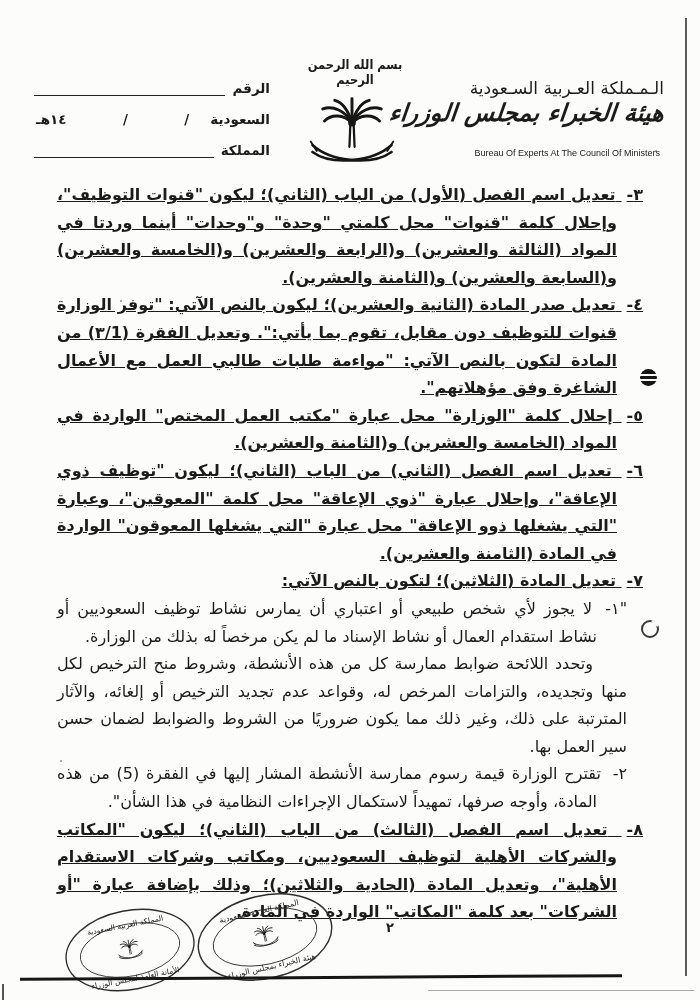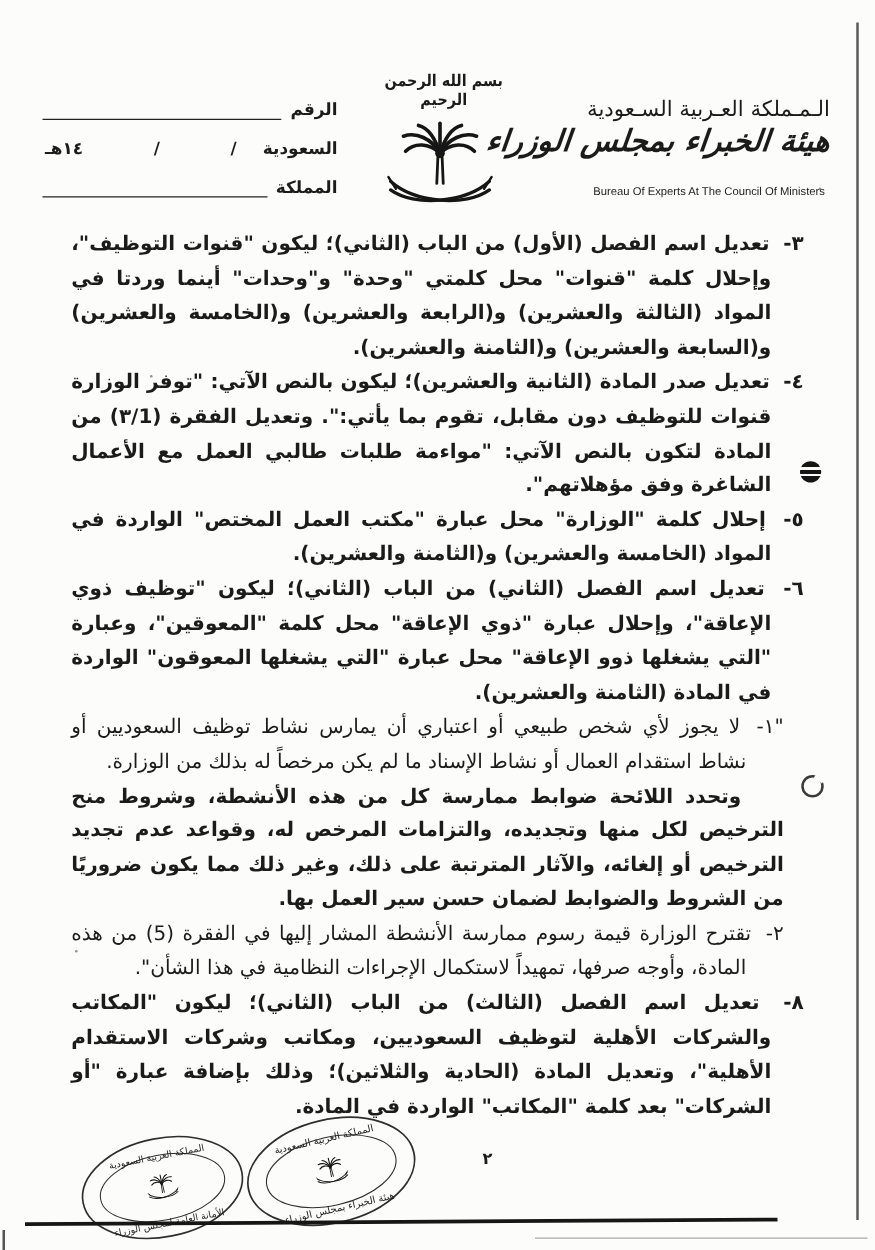--- a/index.html
+++ b/index.html
@@ -28,24 +28,24 @@
   .emblem{position:absolute;left:295px;top:90px;width:114px;height:86px;}
   
   .form-block{position:absolute;left:34px;top:74px;width:236px;direction:rtl;font-size:13.5px;font-weight:700;}
   .form-row{display:flex;align-items:flex-end;height:22px;margin-bottom:9px;gap:7px;}
   .flabel{white-space:nowrap;}
   .fline{flex:1;border-bottom:1.6px solid #222;height:15px;}
   .fdate{flex:1;display:flex;justify-content:space-between;align-items:flex-end;padding:0 14px 0 2px;font-weight:700;}
   
   .body-text{position:absolute;top:181px;right:57px;width:586px;direction:rtl;text-align:justify;
     font-size:16px;line-height:27.6px;font-weight:700;}
-  .item{padding-right:26px;text-indent:-26px;}
+  .item{padding-right:26px;text-indent:-26px;text-decoration:underline;}
   .num{margin-left:5px;}
   .subitem{margin-right:16px;padding-right:30px;text-indent:-30px;font-weight:400;}
-  .subpara{margin-right:16px;text-indent:34px;font-weight:700;}
+  .subpara{margin-right:16px;text-indent:34px;font-weight:400;}
   
   .page-num{position:absolute;left:386px;top:920px;font-size:13px;font-weight:700;}
   .stamp{position:absolute;}
   .stamp svg{width:100%;height:100%;}
   .stamp-bureau{left:190px;top:893px;width:150px;height:88px;transform:rotate(-13deg);}
   .stamp-secretariat{left:62px;top:908px;width:136px;height:84px;transform:rotate(-11deg);}
   .stamp ellipse{fill:none;stroke:#2e2e2e;}
   .stamp text{fill:#222;font-family:"DejaVu Sans",sans-serif;}
   .hidden-defs{position:absolute;width:0;height:0;}
 </style>
@@ -124,20 +124,24 @@
       <span>تعديل صدر المادة (الثانية والعشرين)؛ ليكون بالنص الآتي: "توفر الوزارة قنوات للتوظيف دون مقابل، تقوم بما يأتي:". وتعديل الفقرة (٣/1) من المادة لتكون بالنص الآتي: "مواءمة طلبات طالبي العمل مع الأعمال الشاغرة وفق مؤهلاتهم".</span>
     </div>
     <div class="item">
       <span class="num">٥-</span>
       <span>إحلال كلمة "الوزارة" محل عبارة "مكتب العمل المختص" الواردة في المواد (الخامسة والعشرين) و(الثامنة والعشرين).</span>
     </div>
     <div class="item">
       <span class="num">٦-</span>
       <span>تعديل اسم الفصل (الثاني) من الباب (الثاني)؛ ليكون "توظيف ذوي الإعاقة"، وإحلال عبارة "ذوي الإعاقة" محل كلمة "المعوقين"، وعبارة "التي يشغلها ذوو الإعاقة" محل عبارة "التي يشغلها المعوقون" الواردة في المادة (الثامنة والعشرين).</span>
     </div>
+    <div class="item">
+      <span class="num">٧-</span>
+      <span>تعديل المادة (الثلاثين)؛ لتكون بالنص الآتي:</span>
+    </div>
     <div class="subitem">
       <span class="num">"١-</span>
       <span>لا يجوز لأي شخص طبيعي أو اعتباري أن يمارس نشاط توظيف السعوديين أو نشاط استقدام العمال أو نشاط الإسناد ما لم يكن مرخصاً له بذلك من الوزارة.</span>
     </div>
     <div class="subpara">وتحدد اللائحة ضوابط ممارسة كل من هذه الأنشطة، وشروط منح الترخيص لكل منها وتجديده، والتزامات المرخص له، وقواعد عدم تجديد الترخيص أو إلغائه، والآثار المترتبة على ذلك، وغير ذلك مما يكون ضروريًا من الشروط والضوابط لضمان حسن سير العمل بها.</div>
     <div class="subitem">
       <span class="num">٢-</span>
       <span>تقترح الوزارة قيمة رسوم ممارسة الأنشطة المشار إليها في الفقرة (5) من هذه المادة، وأوجه صرفها، تمهيداً لاستكمال الإجراءات النظامية في هذا الشأن".</span>
     </div>
     <div class="item">

